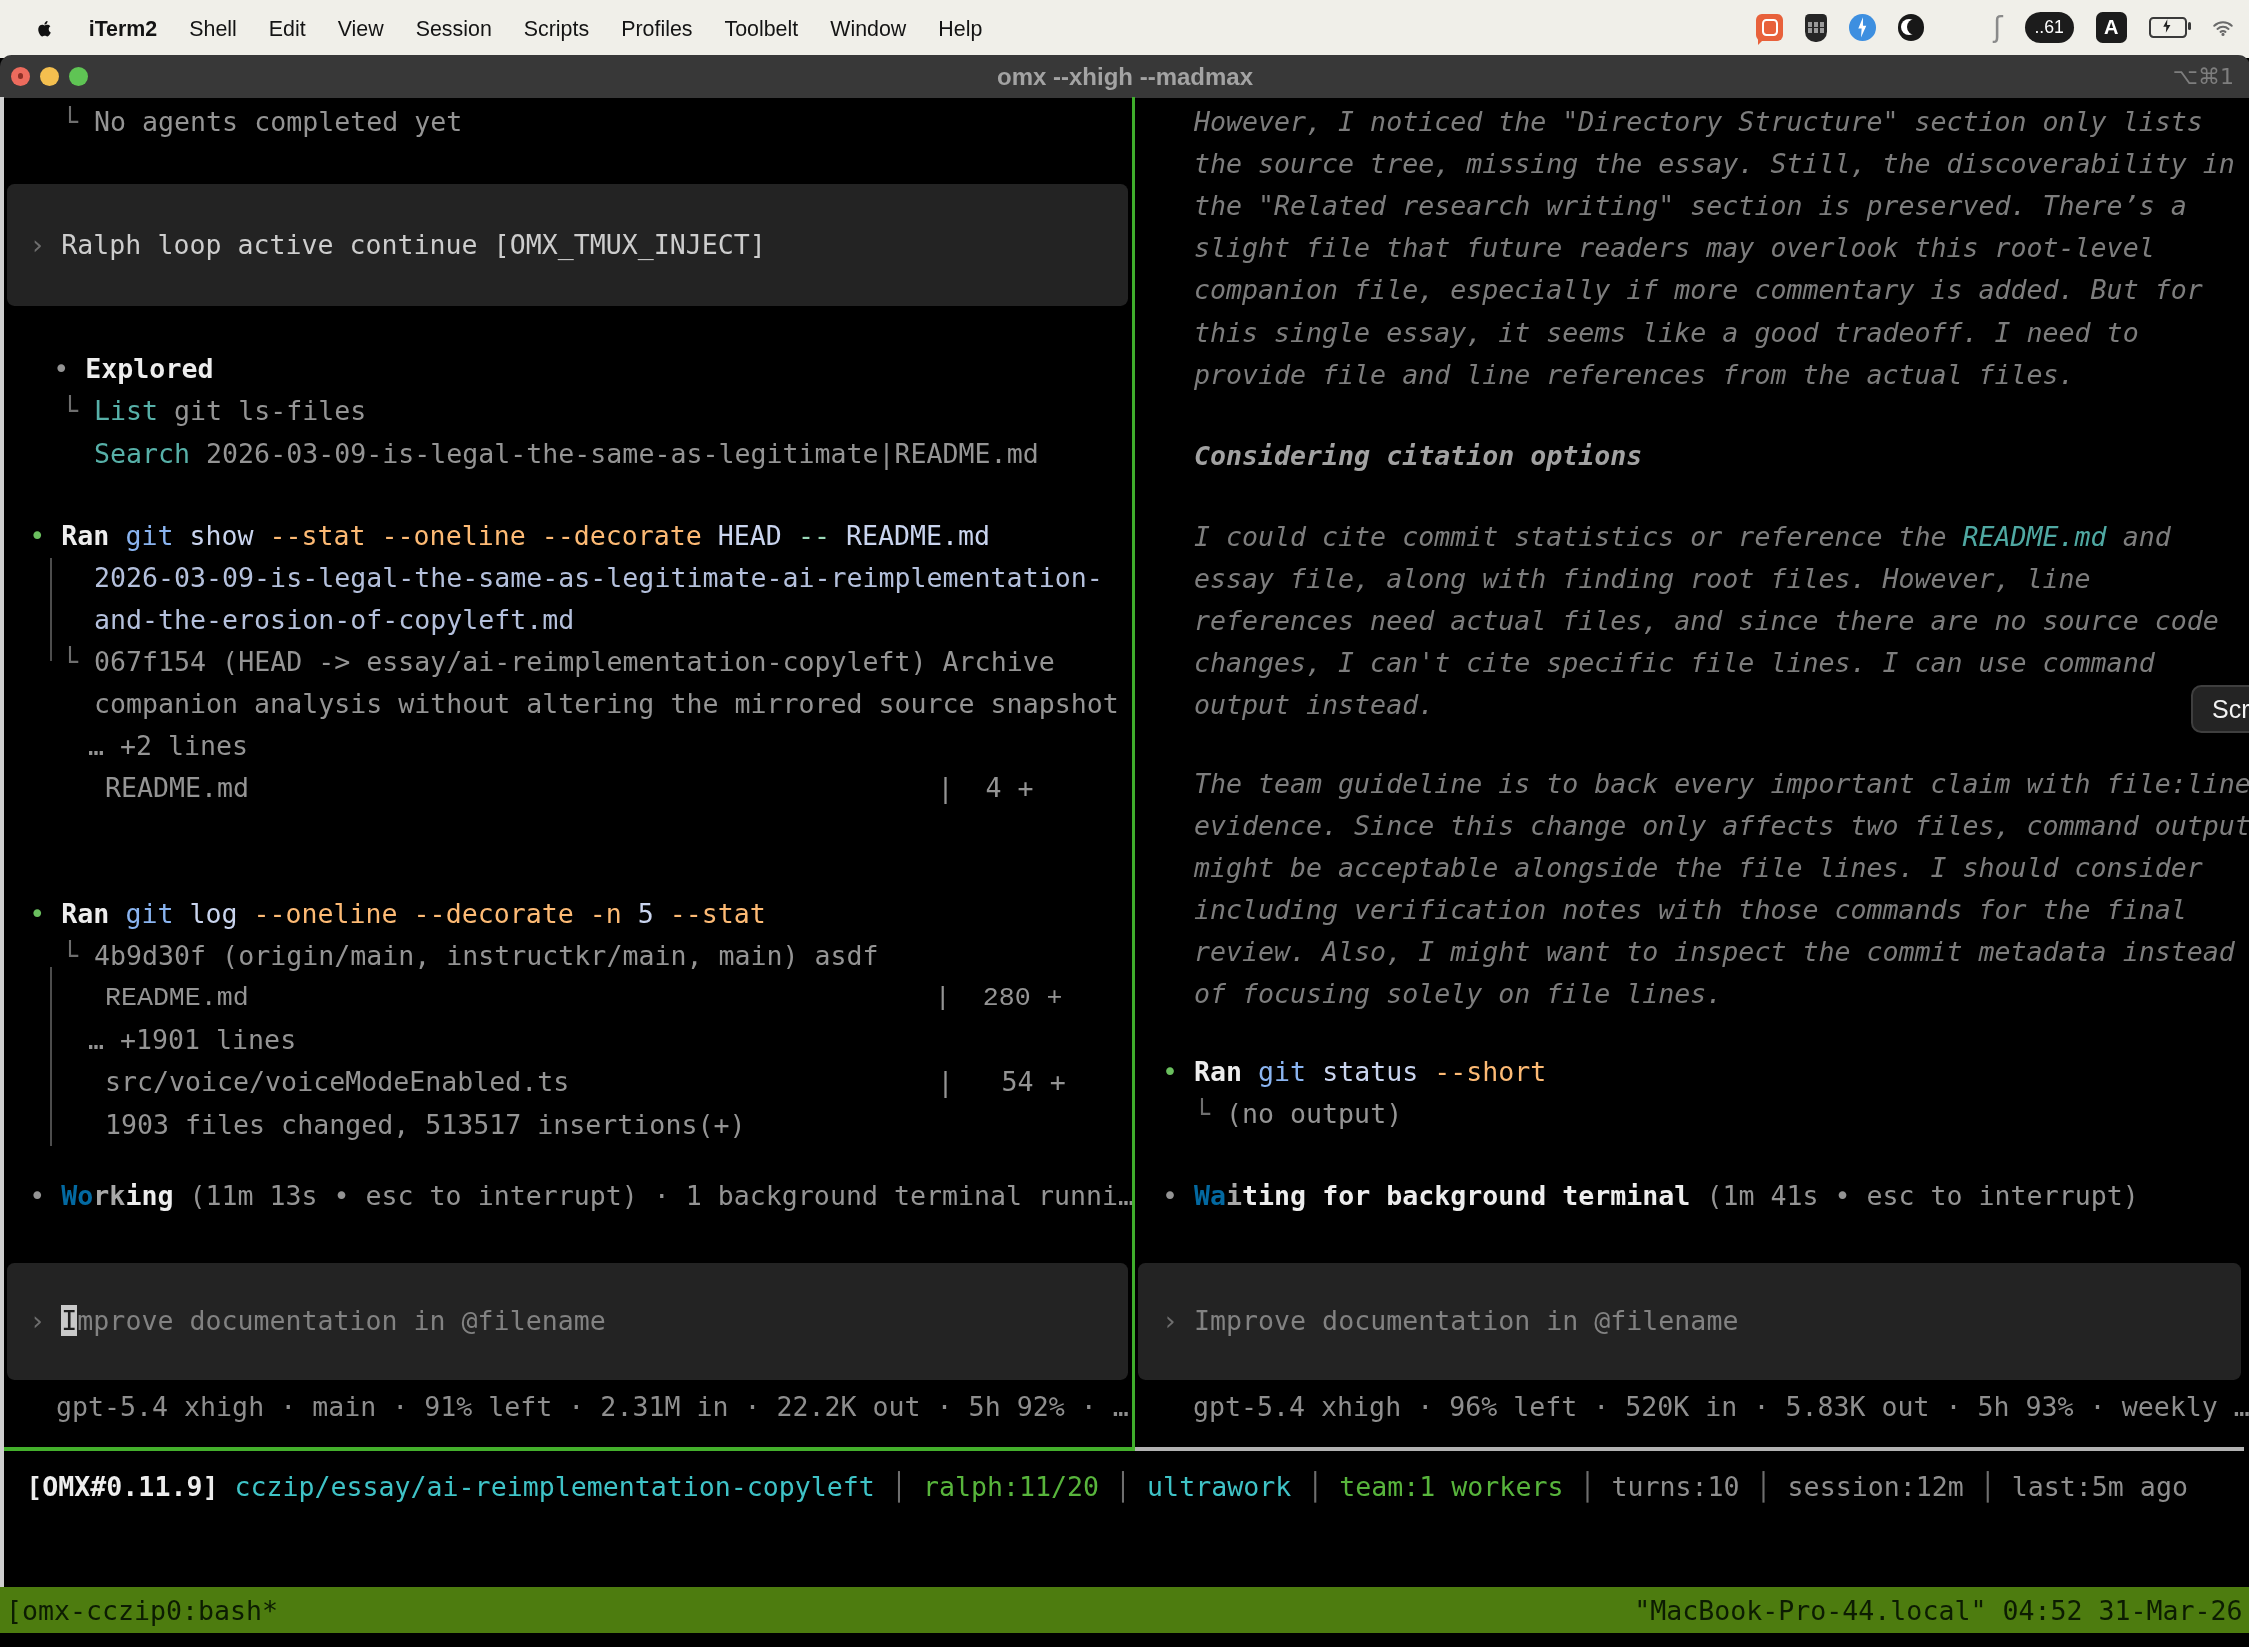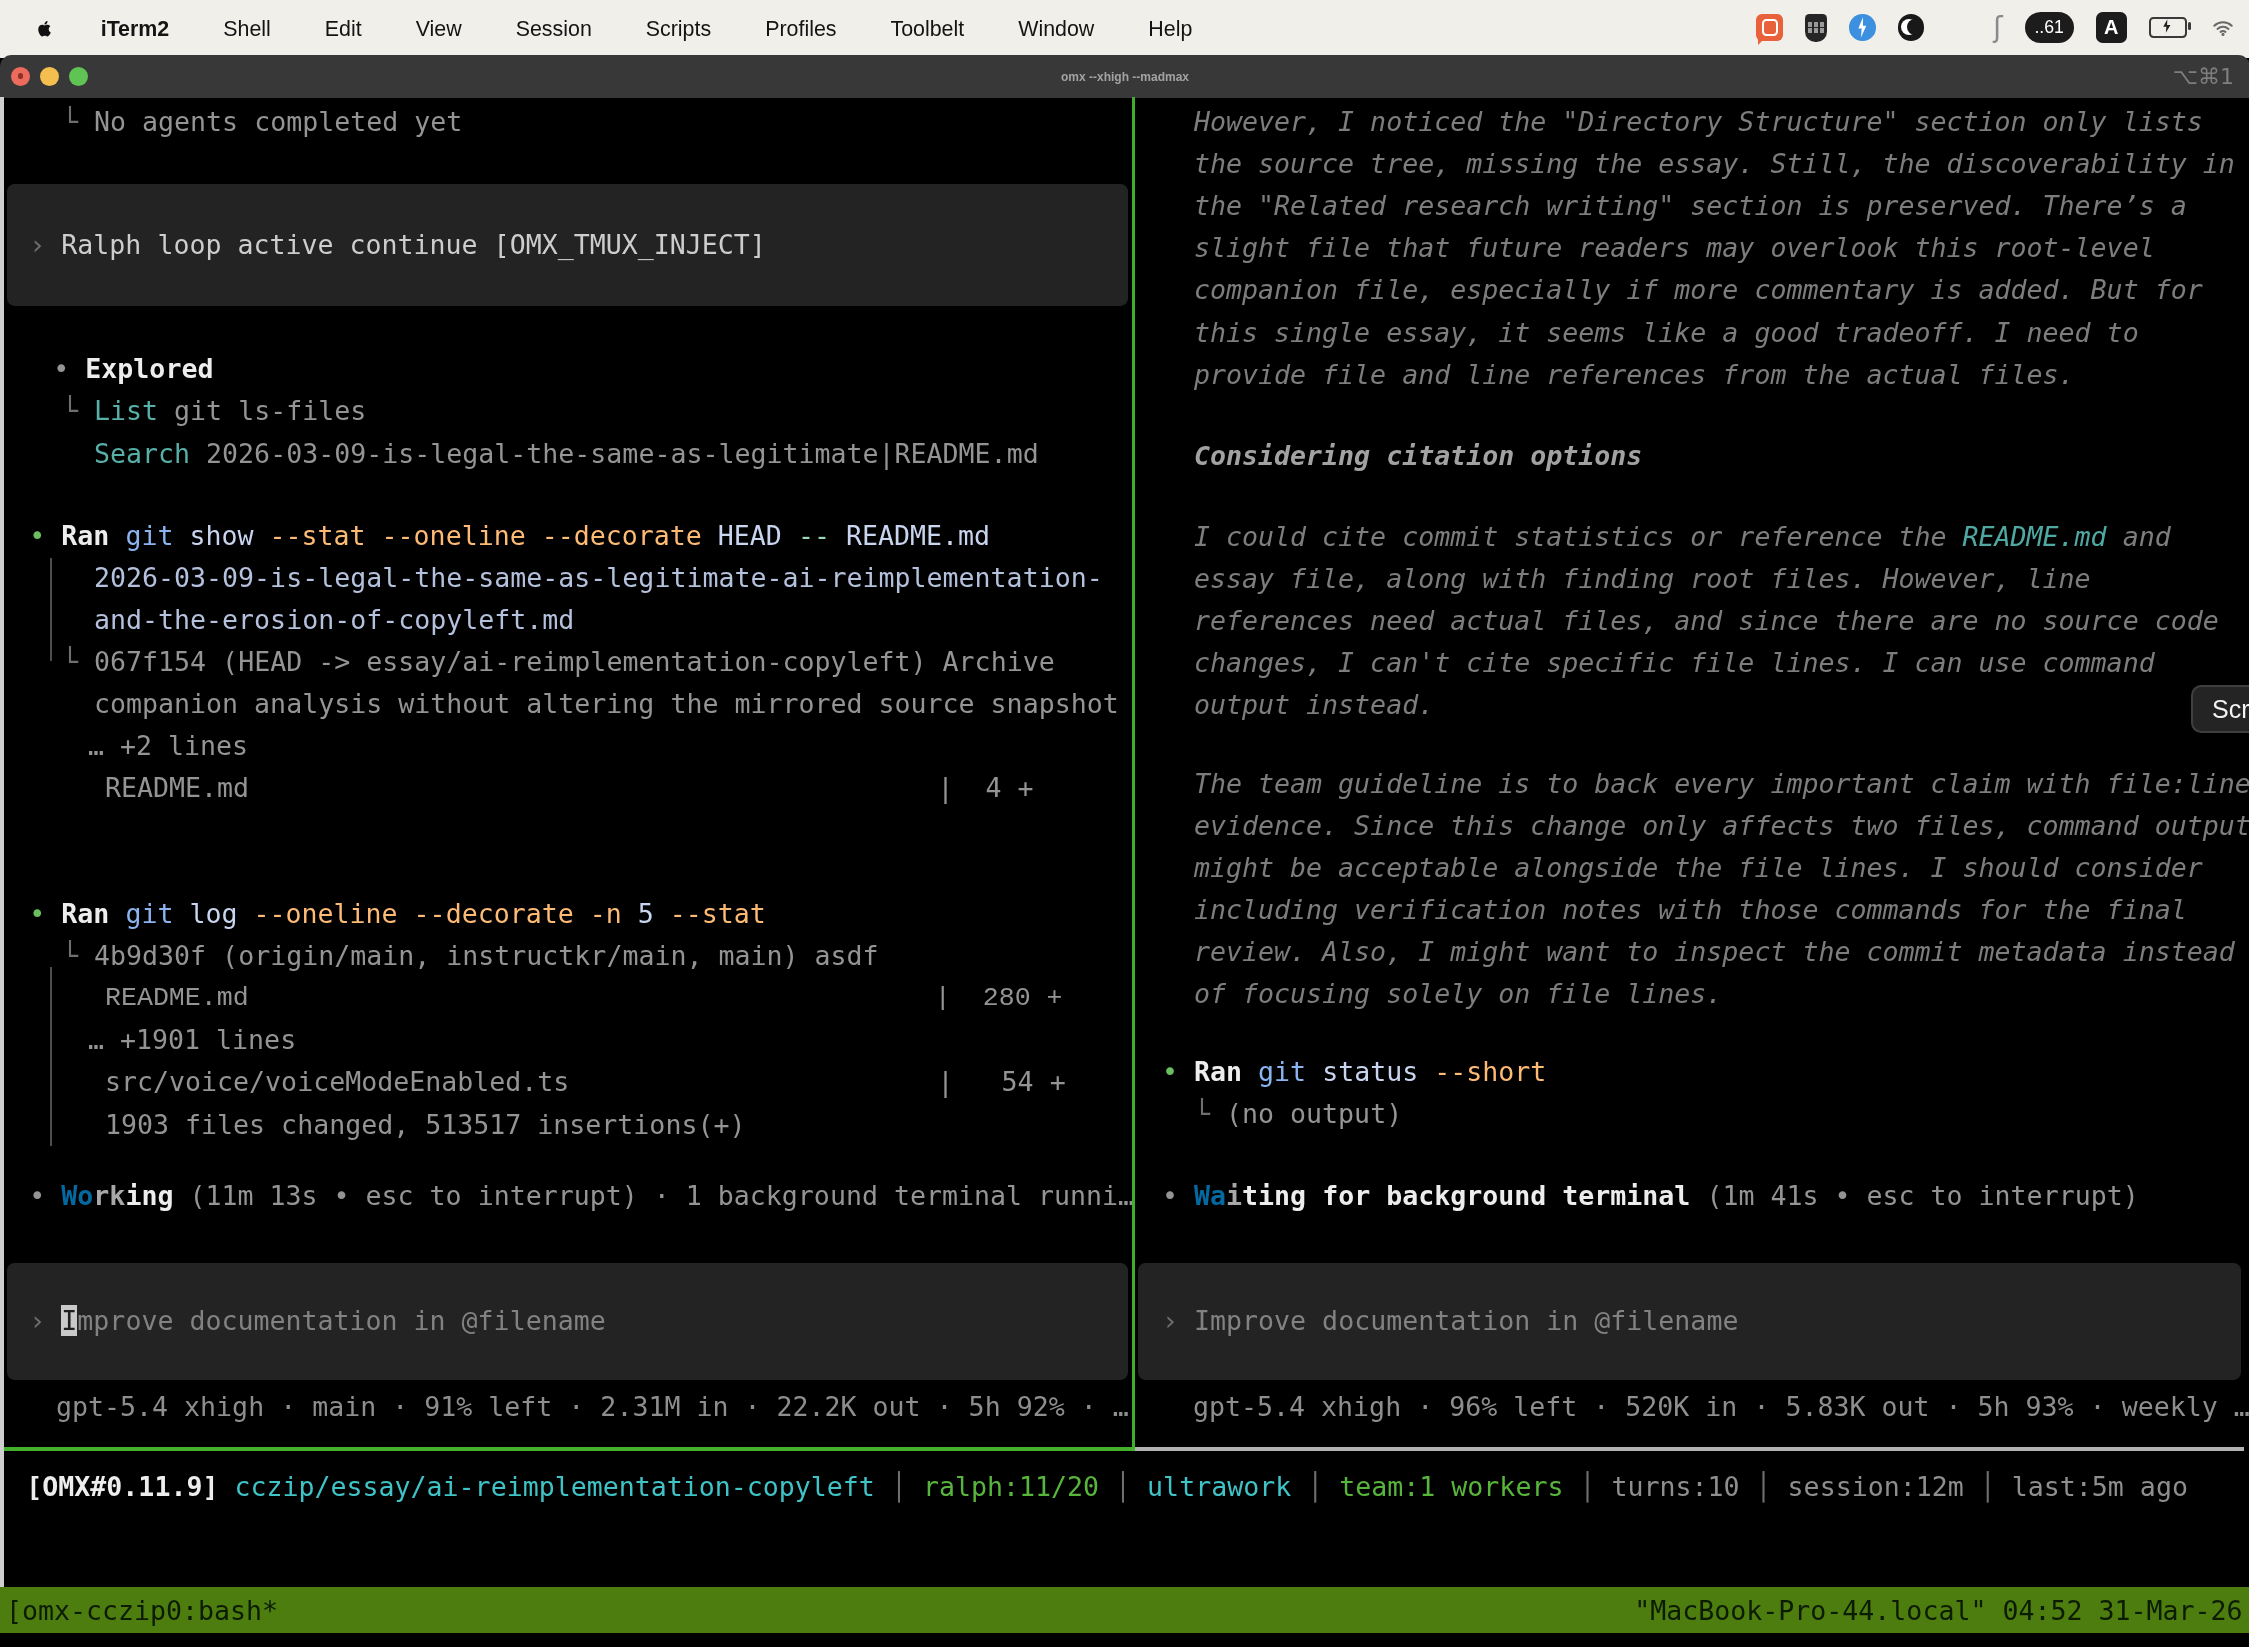--- a/index.html
+++ b/index.html
@@ -42,21 +42,21 @@
      clip-path:polygon(55% 0,15% 55%,45% 55%,40% 100%,85% 42%,52% 42%);}
   
   .titlebar{position:absolute;left:0;top:55px;width:2250px;height:43px;background:#383838;
             border-radius:11.8px 11.8px 0 0;z-index:2;}
   .tl-btn{position:absolute;top:11.8px;width:19px;height:19px;border-radius:50%;}
   .tl-close{left:11px;background:#ec6b5d;}
   .tl-close:after{content:"";position:absolute;left:6.6px;top:6.6px;width:5.9px;height:5.9px;border-radius:50%;background:#8d3026;}
   .tl-min{left:40px;background:#f4bf4f;}
   .tl-zoom{left:69px;background:#5fc454;}
   .win-title{position:absolute;left:0;right:0;top:0;height:43px;display:flex;align-items:center;justify-content:center;
-             font-family:"Liberation Sans",sans-serif;font-weight:bold;font-size:12px;color:#a3a3a3;}
+             font-family:"Liberation Sans",sans-serif;font-weight:bold;font-size:24px;color:#a3a3a3;}
   .win-shortcut{position:absolute;right:16px;top:0;height:43px;display:flex;align-items:center;
                 font-family:"DejaVu Sans",sans-serif;font-size:22px;color:#7e7e7e;}
   
   .term{position:absolute;left:0;top:97px;width:2250px;height:1550px;background:#000;z-index:1;}
   .left-edge{position:absolute;left:0;top:97px;width:3.7px;height:1535px;background:#cfcfcf;z-index:4;}
   .pane-divider-v{position:absolute;left:1132px;top:97px;width:3px;height:1351px;background:#3fae2c;z-index:3;}
   .pane-border-left{position:absolute;left:3.7px;top:1447px;width:1132px;height:3.7px;background:#44b02c;z-index:3;}
   .pane-border-right{position:absolute;left:1135px;top:1447px;width:1109px;height:3.7px;background:#b2b2b2;z-index:3;}
   .prompt-box{position:absolute;background:#232323;border-radius:7.4px;z-index:1;}
   .box-l1{left:7.4px;top:184px;width:1121px;height:122px;}
@@ -91,21 +91,21 @@
 </head>
 <body>
 
 <div class="menubar">
   <div class="menubar-left">
     <span class="mi">
       <svg viewBox="0 0 24 24" width="20.7" height="23.6">
           <path fill="#111" d="M17.05 12.54c-.03-2.26 1.85-3.35 1.93-3.4-1.05-1.54-2.69-1.75-3.27-1.77-1.39-.14-2.72.82-3.42.82-.7 0-1.79-.8-2.95-.78-1.52.02-2.92.88-3.7 2.24-1.58 2.73-.4 6.78 1.13 9 .75 1.09 1.64 2.31 2.81 2.27 1.13-.05 1.56-.73 2.92-.73 1.36 0 1.75.73 2.94.71 1.22-.02 1.99-1.11 2.73-2.2.86-1.26 1.21-2.48 1.23-2.54-.03-.01-2.36-.91-2.35-3.62zM14.79 5.89c.62-.75 1.04-1.8.93-2.84-.89.04-1.98.6-2.62 1.35-.58.66-1.08 1.73-.95 2.75.99.08 2.01-.5 2.64-1.26z"></path>
         </svg>
     </span>
-    <span id="menu-items" style="display:flex;gap:54px;margin-left:12px;">
+    <span id="menu-items" style="display:flex;gap:32px;">
         <span class="menu-item first">iTerm2</span>
         <span class="menu-item">Shell</span>
         <span class="menu-item">Edit</span>
         <span class="menu-item">View</span>
         <span class="menu-item">Session</span>
         <span class="menu-item">Scripts</span>
         <span class="menu-item">Profiles</span>
         <span class="menu-item">Toolbelt</span>
         <span class="menu-item">Window</span>
         <span class="menu-item">Help</span>

